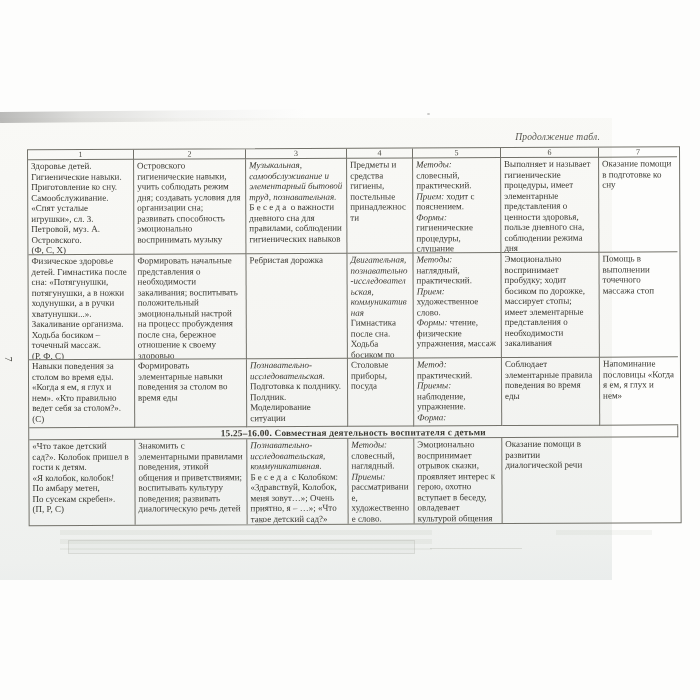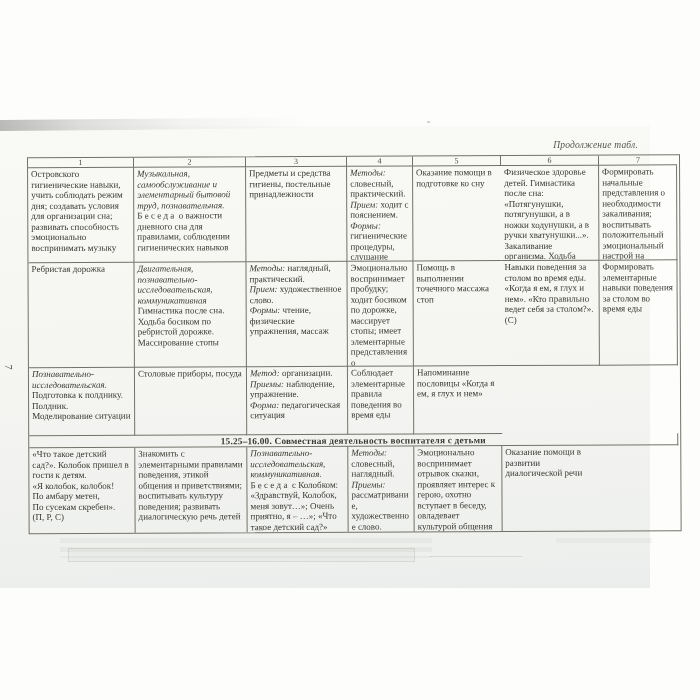--- a/index.html
+++ b/index.html
@@ -4,23 +4,22 @@
 <style>
   html,body{margin:0;padding:0;}
   body{
     width:700px;height:700px;overflow:hidden;
     background:#fdfdfc;
     font-family:"Liberation Serif","DejaVu Serif",serif;
   }
   .stage{position:relative;width:700px;height:700px;}
   
   .page{
-    position:absolute;left:0;top:126px;width:612px;height:462px;
+    position:absolute;left:0;top:118px;width:612px;height:462px;
     background:linear-gradient(178deg,#f9f9f6 0%,#f5f5f2 50%,#eef0ee 92%,#eaedec 100%);
-    padding-left:38px;
   }
   .page-edge-top{
     position:absolute;left:0;top:-6px;width:450px;height:11px;
     background:linear-gradient(to right,rgba(150,150,148,.65) 0%,rgba(175,175,172,.4) 18%,rgba(195,195,192,.18) 40%,rgba(210,210,206,0) 68%);
     transform:rotate(-0.5deg);transform-origin:left center;
     border-radius:0 0 60% 0;
   }
   .speck{position:absolute;left:427px;top:-5px;width:3px;height:2px;background:rgba(120,120,118,.4);border-radius:50%;}
   .continuation{
     position:absolute;right:12px;top:14px;
@@ -87,45 +86,49 @@
     <div class="continuation">Продолжение табл.</div>
     <div class="pagenum">7</div>
     <div class="table">
         <div class="cell head">1</div>
         <div class="cell head">2</div>
         <div class="cell head">3</div>
         <div class="cell head">4</div>
         <div class="cell head">5</div>
         <div class="cell head">6</div>
         <div class="cell head lastcol">7</div>
+        <div class="cell body"><span>Здоровье детей. Гигиенические навыки. Приготовление ко сну. Самообслуживание.
+«Спят усталые игрушки», сл. З. Петровой, муз. А. Островского.
+(Ф, С, Х)</span></div>
         <div class="cell body"><span>Островского гигиенические навыки, учить соблюдать режим дня; создавать условия для организации сна; развивать способность эмоционально воспринимать музыку</span></div>
         <div class="cell body"><span class="it">Музыкальная, самообслуживание и элементарный бытовой труд, познавательная.</span><span>
 Б е с е д а  о важности дневного сна для правилами, соблюдении гигиенических навыков</span></div>
         <div class="cell body"><span>Предметы и средства гигиены, постельные принадлежности</span></div>
         <div class="cell body"><span class="it">Методы:</span><span> словесный, практический.
 </span><span class="it">Прием:</span><span> ходит с пояснением.
 </span><span class="it">Формы:</span><span> гигиенические процедуры, слушание колыбельной</span></div>
+        <div class="cell body"><span>Выполняет и называет гигиенические процедуры, имеет элементарные представления о ценности здоровья, пользе дневного сна, соблюдении режима дня</span></div>
         <div class="cell body lastcol"><span>Оказание помощи в подготовке ко сну</span></div>
         <div class="cell body"><span>Физическое здоровье детей. Гимнастика после сна: «Потягунушки, потягунушки, а в ножки ходунушки, а в ручки хватунушки...». Закаливание организма. Ходьба босиком – точечный массаж.
 (Р, Ф, С)</span></div>
         <div class="cell body"><span>Формировать начальные представления о необходимости закаливания; воспитывать положительный эмоциональный настрой на процесс пробуждения после сна, бережное отношение к своему здоровью</span></div>
         <div class="cell body"><span>Ребристая дорожка</span></div>
         <div class="cell body"><span class="it">Двигательная, познавательно-исследовательская, коммуникативная</span><span>
 Гимнастика после сна. Ходьба босиком по ребристой дорожке. Массирование стопы</span></div>
         <div class="cell body"><span class="it">Методы:</span><span> наглядный, практический.
 </span><span class="it">Прием:</span><span> художественное слово.
 </span><span class="it">Формы:</span><span> чтение, физические упражнения, массаж</span></div>
         <div class="cell body"><span>Эмоционально воспринимает пробудку; ходит босиком по дорожке, массирует стопы; имеет элементарные представления о необходимости закаливания</span></div>
         <div class="cell body lastcol"><span>Помощь в выполнении точечного массажа стоп</span></div>
         <div class="cell body"><span>Навыки поведения за столом во время еды. «Когда я ем, я глух и нем». «Кто правильно ведет себя за столом?». (С)</span></div>
         <div class="cell body"><span>Формировать элементарные навыки поведения за столом во время еды</span></div>
         <div class="cell body"><span class="it">Познавательно-исследовательская.</span><span>
 Подготовка к полднику. Полдник. Моделирование ситуации</span></div>
         <div class="cell body"><span>Столовые приборы, посуда</span></div>
-        <div class="cell body"><span class="it">Метод:</span><span> организации.
+        <div class="cell body"><span class="it">Метод:</span><span> практический.
 </span><span class="it">Приемы:</span><span> наблюдение, упражнение.
 </span><span class="it">Форма:</span><span> педагогическая ситуация</span></div>
         <div class="cell body"><span>Соблюдает элементарные правила поведения во время еды</span></div>
         <div class="cell body lastcol"><span>Напоминание пословицы «Когда я ем, я глух и нем»</span></div>
         <div class="cell section">15.25–16.00. Совместная деятельность воспитателя с детьми</div>
         <div class="cell body lastrow"><span>«Что такое детский сад?». Колобок пришел в гости к детям.
 «Я колобок, колобок!
 По амбару метен,
 По сусекам скребен».
 (П, Р, С)</span></div>

